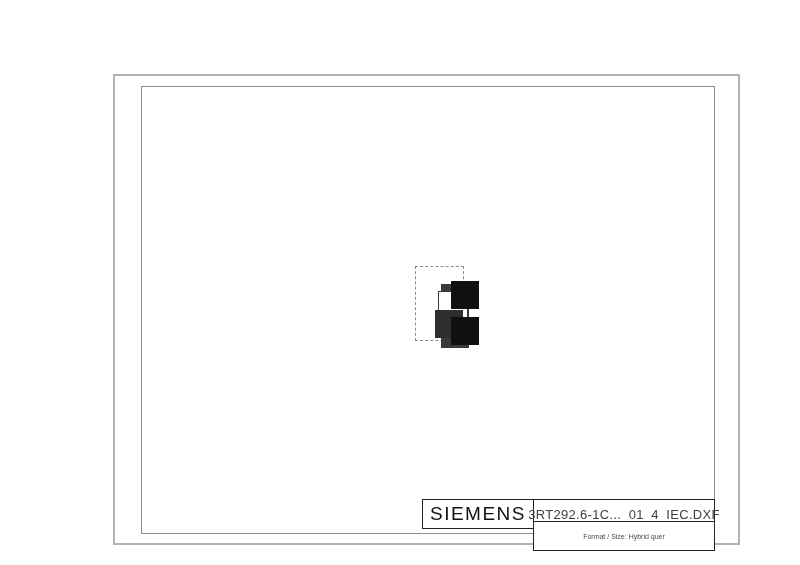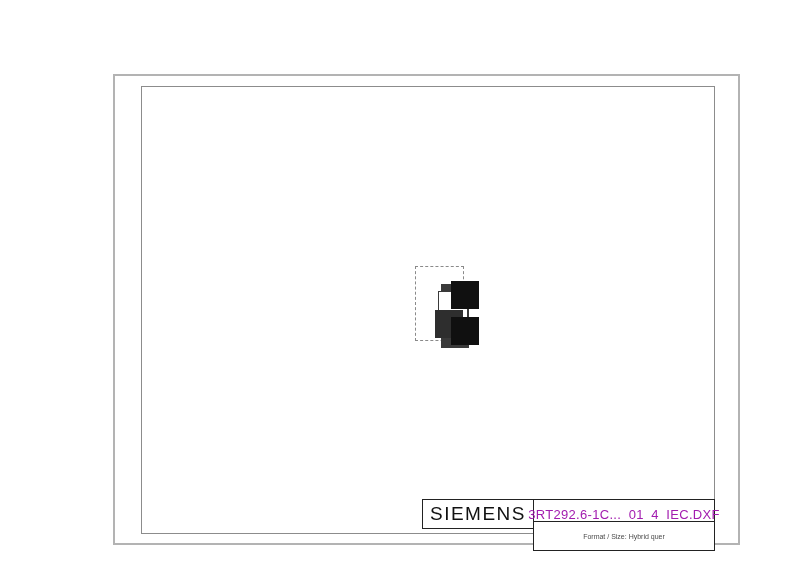--- a/index.html
+++ b/index.html
@@ -76,21 +76,21 @@
   }
   .file-cell {
     position: absolute;
     left: 505px; top: 471px;
     width: 182px; height: 23px;
     border: 1px solid #222222;
     background: #ffffff;
     display: flex; align-items: center; justify-content: center;
     font-size: 13px;
     letter-spacing: 0.3px;
-    color: #a21caf;
+    color: #404040;
     white-space: nowrap;
   }
   .format-cell {
     position: absolute;
     left: 505px; top: 493px;
     width: 182px; height: 14px;
     border: 1px solid #222222;
     background: #ffffff;
     display: flex; align-items: center; justify-content: center;
     font-size: 7px;

